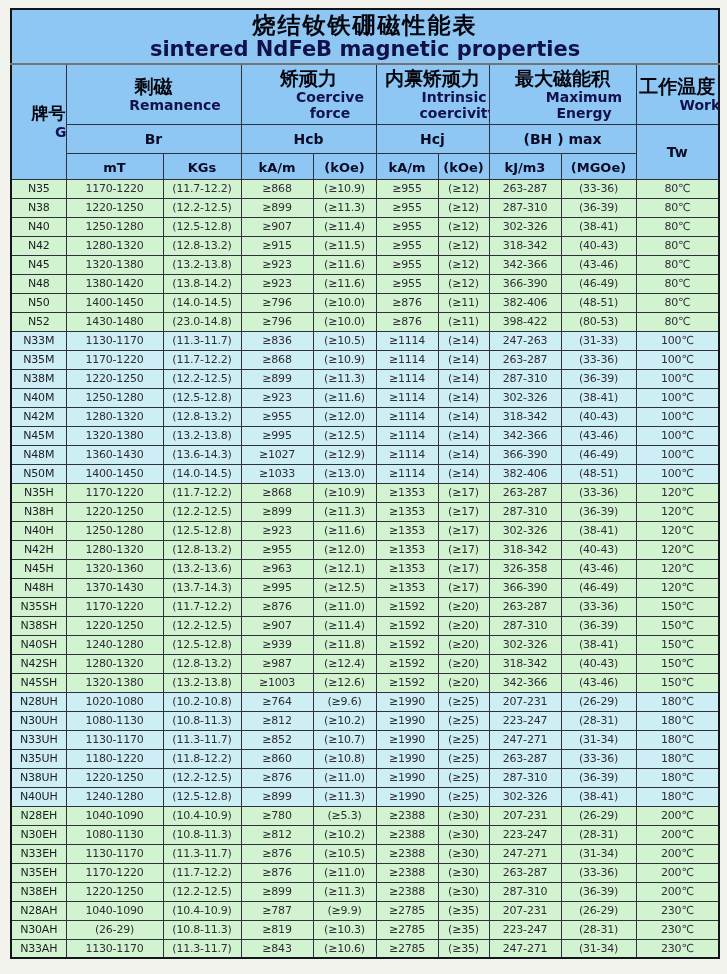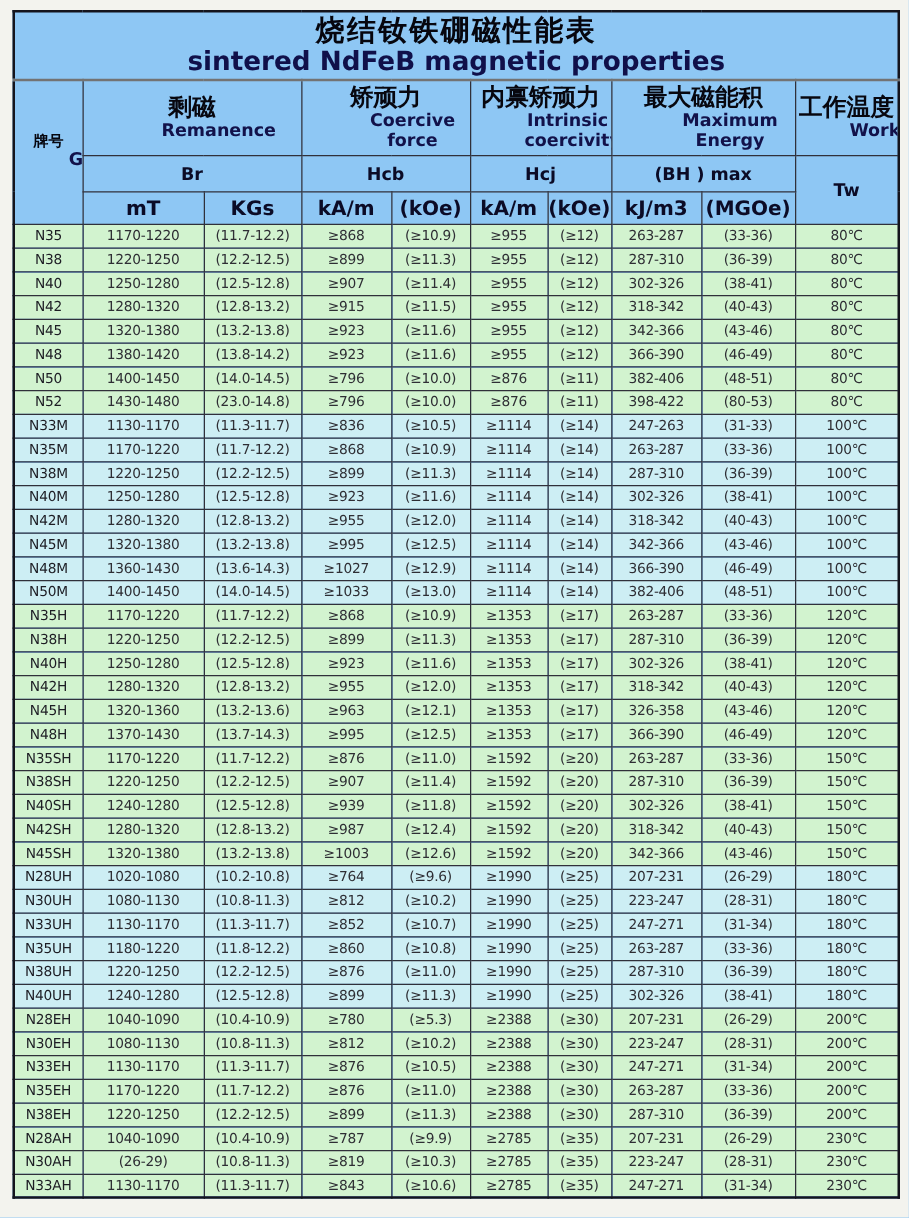--- a/index.html
+++ b/index.html
@@ -57,23 +57,23 @@
     line-height: 1.25;
   }
   .h-en {
     display: block;
     font-size: 14px;
     font-weight: bold;
     color: #12124a;
     line-height: 1.12;
     padding-left: 43px;
   }
-  th.grade-head .h-zh { font-size: 12px; }
+  th.grade-head .h-zh { font-size: 17px; text-align: right; }
   .h-sym { font-size: 14px; color: #0b0b26; }
-  .h-unit { font-size: 16px; color: #0b0b26; }
+  .h-unit { font-size: 13px; color: #0b0b26; }
   
   tbody td {
     height: 19px;
     font-size: 11px;
     color: #2e2e34;
     letter-spacing: -0.2px;
     line-height: 1;
   }
   tbody td.grade-cell { color: #1d1d24; }
   tr.green td { background: #d2f3cf; }

